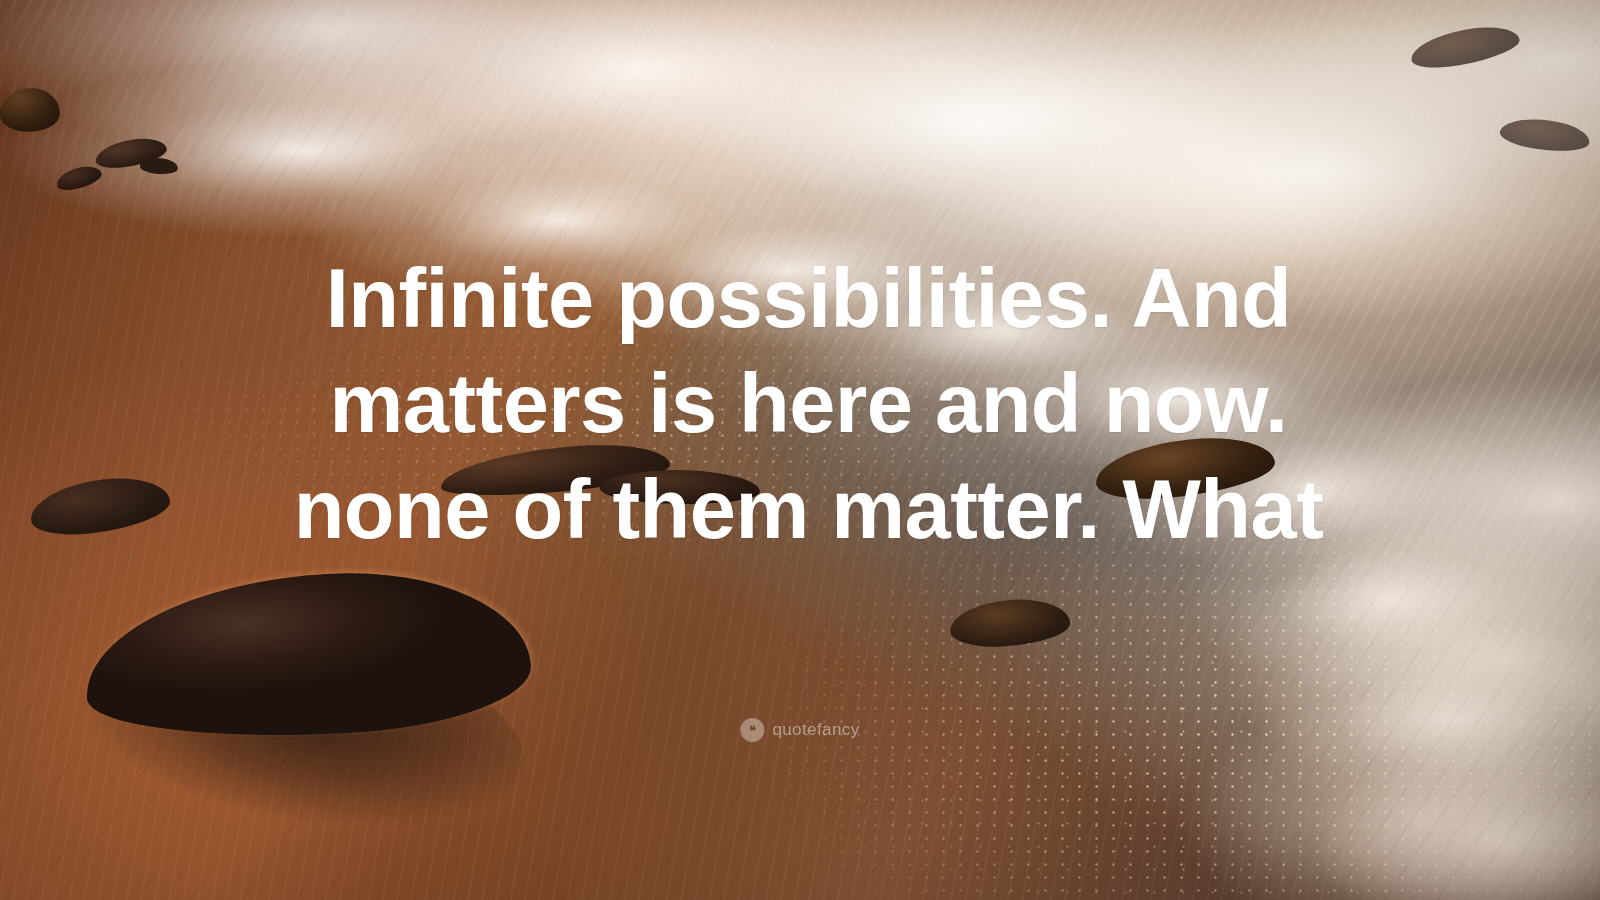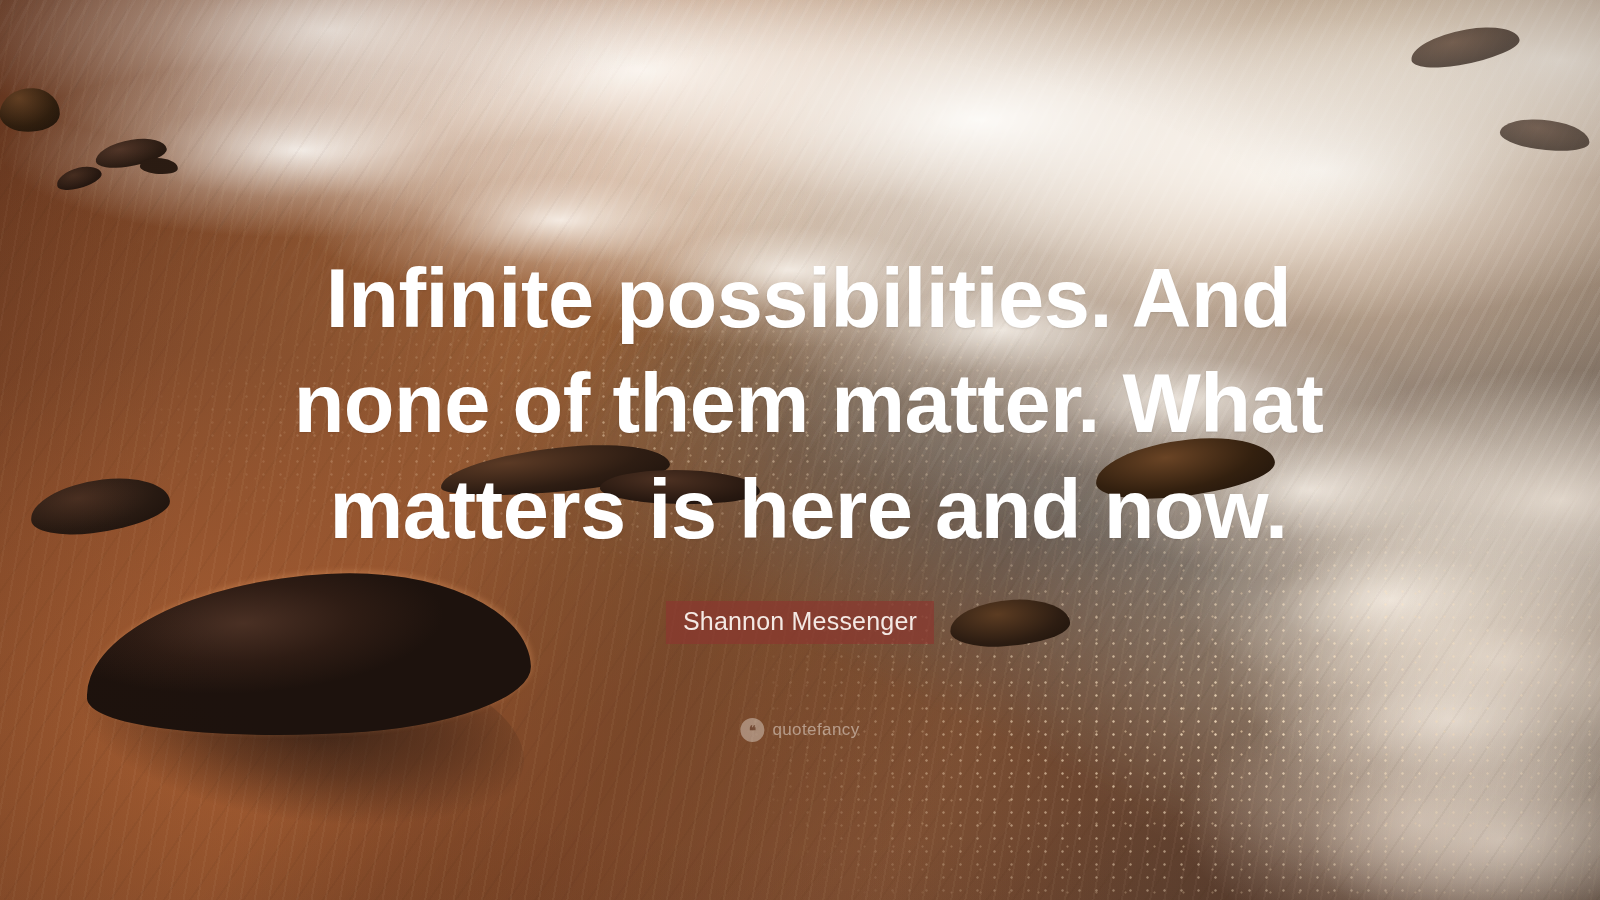--- a/index.html
+++ b/index.html
@@ -342,25 +342,24 @@
   <div class="rock" id="rock-right-b"></div>
   <div class="rock" id="rock-right-c"></div>
   <div class="rock" id="rock-far-right"></div>
 
   <div class="bg-layer" id="bg-vignette"></div>
 
   <div id="quote-content">
 
     <div id="quote-text">
       <span style="display: block;">Infinite possibilities. And</span>
+      <span style="display: block;">matters is here and now.</span>
       <span style="display: block;">none of them matter. What</span>
-      <span style="display: block;">matters is here and now.</span>
     </div>
 
-    <div id="author-badge">Shannon Messenger</div>
 
     <div id="watermark">
       <div id="watermark-icon">❝</div>
       <div id="watermark-text">quotefancy</div>
     </div>
 
   </div>
 </div>
 
 </body></html>

